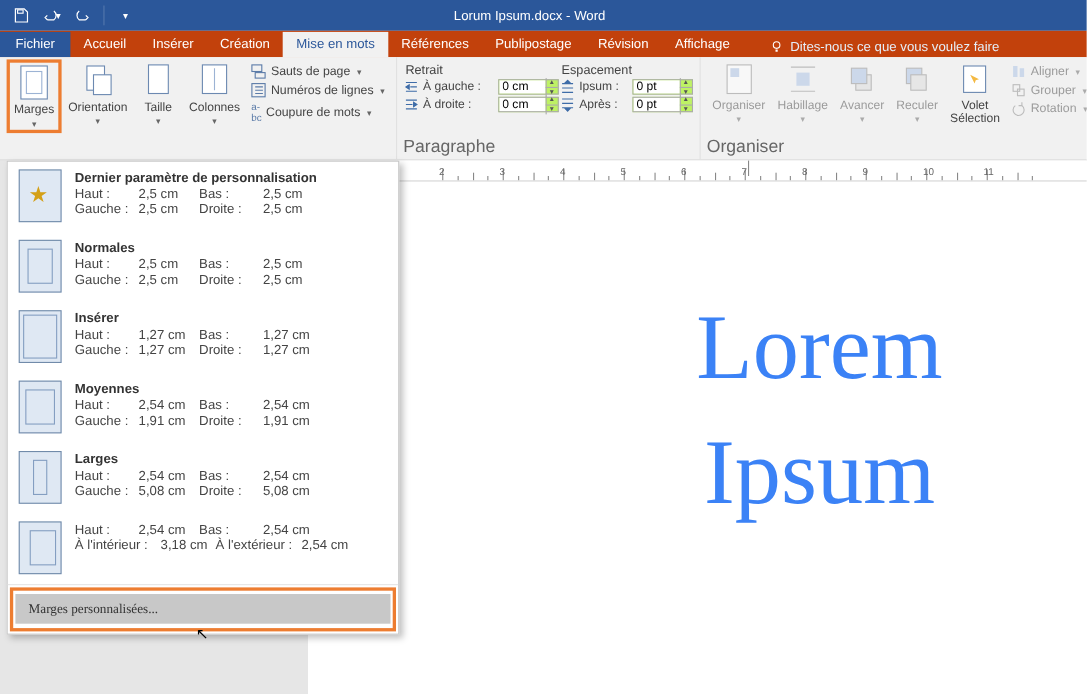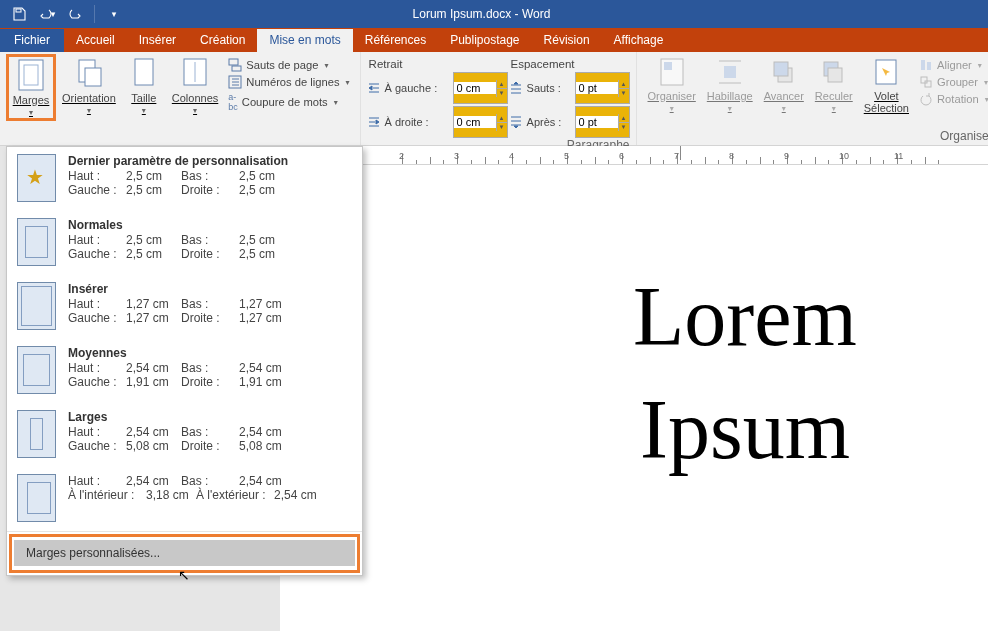--- a/index.html
+++ b/index.html
@@ -16,39 +16,39 @@
     
     .tabs { height: 24px; background: #c2410c; display: flex; align-items: flex-end; padding-left: 0; }
     .tab { color: #fff; padding: 4px 12px 5px; font-size: 12px; cursor: pointer; }
     .tab.active { background: #f1f1f1; color: #2b579a; }
     .tellme { display: flex; align-items: center; color: #e5eef8; font-size: 12px; margin-left: 25px; gap: 6px; padding-bottom: 3px; }
 
     
     .ribbon { height: 94px; background: #f1f1f1; border-bottom: 1px solid #d4d4d4; display: flex; position: relative; }
     .group { display: flex; flex-direction: column; padding: 2px 6px 0; border-right: 1px solid #e1e1e1; }
     .group-buttons { display: flex; flex: 1; align-items: flex-start; gap: 1px; }
-    .group-label { font-size: 12px; color: #666; text-align: right; padding-bottom: 2px; margin-top: auto; }
-
-    .big-btn { display: flex; flex-direction: column; align-items: center; gap: 2px; padding: 2px 5px; cursor: pointer; min-width: 44px; text-decoration: underline; }
+    .group-label { font-size: 16px; color: #666; text-align: left; padding-bottom: 2px; margin-top: auto; }
+
+    .big-btn { display: flex; flex-direction: column; align-items: center; gap: 2px; padding: 2px 5px; cursor: pointer; min-width: 44px; }
     .big-btn .label { font-size: 11px; text-align: center; line-height: 1.1; color: #444; }
     .big-btn .caret { font-size: 8px; color: #666; }
     .big-btn.disabled { opacity: 0.5; cursor: default; }
 
     .marges-highlight { border: 3px solid #ed7d31; }
     .marges-highlight .big-btn { padding: 1px 3px; }
 
     .cmd-col { display: flex; flex-direction: column; gap: 1px; padding-top: 3px; }
     .cmd { display: flex; align-items: center; gap: 4px; padding: 1px 4px; font-size: 11.2px; cursor: pointer; color: #444; white-space: nowrap; }
     .cmd .caret { font-size: 8px; margin-left: 2px; color: #666; }
 
     .para-col { display: flex; flex-direction: column; gap: 2px; padding-top: 4px; }
     .para-head { font-size: 11.5px; color: #444; padding-left: 2px; }
     .para-row { display: flex; align-items: center; gap: 4px; }
     .para-row .lbl { font-size: 11px; color: #444; width: 64px; }
-    .stepper { display: flex; align-items: center; border: 1px solid #ababab; background: #eab308; height: 32px; }
+    .stepper { display: flex; align-items: center; border: 1px solid #ababab; background: #bef264; height: 14px; }
     .stepper input { border: none; width: 42px; font-size: 11px; padding: 0 3px; text-align: left; outline: none; }
     .stepper .spin { display: flex; flex-direction: column; }
     .stepper .spin span { font-size: 6px; padding: 0 2px; line-height: 8px; color: #555; cursor: pointer; border-left: 1px solid #ababab; }
     .stepper .spin span:first-child { border-bottom: 1px solid #ababab; }
 
     
     .margins-panel { position: absolute; left: 6px; top: 146px; width: 357px; background: #fff; border: 1px solid #c6c6c6; box-shadow: 3px 3px 6px rgba(0,0,0,0.25); z-index: 10; }
     .preset { display: flex; gap: 12px; padding: 7px 10px 9px; cursor: pointer; }
     .preset .thumb { width: 39px; height: 48px; border: 1px solid #718baa; background: #dfe8f3; position: relative; flex-shrink: 0; }
     .preset .info { flex: 1; }
@@ -60,35 +60,35 @@
     .thumb::before, .thumb::after { content: ""; position: absolute; }
     .thumb-normal::before { left: 7px; right: 7px; top: 7px; bottom: 7px; border: 1px solid #849ec1; }
     .thumb-narrow::before { left: 3px; right: 3px; top: 3px; bottom: 3px; border: 1px solid #849ec1; }
     .thumb-moderate::before { left: 5px; right: 5px; top: 7px; bottom: 7px; border: 1px solid #849ec1; }
     .thumb-wide::before { left: 12px; right: 12px; top: 7px; bottom: 7px; border: 1px solid #849ec1; }
     .thumb-mirror::before { left: 9px; right: 4px; top: 7px; bottom: 7px; border: 1px solid #849ec1; }
     .thumb-star::after { content: "★"; color: #d4a017; font-size: 20px; position: absolute; top: 10px; left: 8px; }
 
     .panel-footer { border-top: 1px solid #e5e5e5; }
     .custom-item { padding: 6px 12px; font-size: 12px; color: #333; background: #c8c8c8; cursor: pointer; margin: 3px 2px 4px; }
-    .custom-wrap { border: 3px solid #ed7d31; margin: 2px; }
+    .custom-wrap { border: 3px solid #ed7d31; margin: 2px; font-family: Liberation Serif, serif; }
     .cursor-arrow { position: absolute; left: 171px; bottom: -8px; font-size: 14px; color: #000; z-index: 12; }
 
     
     .doc-area { position: absolute; left: 362px; top: 146px; right: 0; bottom: 0; background: #fff; }
     .hruler { height: 19px; background: #fff; border-bottom: 1px solid #d4d4d4; display: flex; align-items: flex-end; overflow: hidden; font-size: 9px; color: #777; position: relative; padding-left: 60px; }
     .hruler .tick { position: absolute; bottom: 0; width: 1px; background: #888; }
     .hruler .maj { height: 10px; }
     .hruler .num { position: absolute; bottom: 3px; color: #666; }
     .indent-marker { position: absolute; left: 318px; top: 147px; width: 1px; height: 14px; background: #888; z-index: 3; }
 
     .vruler-strip { position: absolute; left: 0; top: 146px; width: 20px; bottom: 0; background: #e6e6e6; }
     .vruler-strip-below { position: absolute; left: 0; top: 558px; width: 280px; height: 73px; background: #e6e6e6; }
 
-    .doc-content { padding: 95px 30px 0 170px; font-family: "Times New Roman", serif; font-size: 84px; color: #000000; text-align: center; line-height: 1.35; }
+    .doc-content { padding: 95px 30px 0 170px; font-family: "Times New Roman", serif; font-size: 84px; color: #3b82f6; text-align: center; line-height: 1.35; }
 
     
     svg { pointer-events: none; }
 
     .file-tab { background: #2b579a; color: #fff; padding: 4px 14px 5px; }
   </style>
 </head>
 <body>
 
 <div class="title-bar">
@@ -122,20 +122,27 @@
 <div class="tabs">
   <div class="tab file-tab">Fichier</div>
   <div class="tab">Accueil</div>
   <div class="tab">Insérer</div>
   <div class="tab">Création</div>
   <div class="tab active">Mise en mots</div>
   <div class="tab">Références</div>
   <div class="tab">Publipostage</div>
   <div class="tab">Révision</div>
   <div class="tab">Affichage</div>
+  <div class="tellme">
+    <svg width="12" height="12" viewBox="0 0 12 12">
+        <circle cx="6" cy="5" r="3" fill="none" stroke="#fff"></circle>
+        <path d="M5 9h2v2H5z" fill="#fff"></path>
+      </svg>
+    <span>Dites-nous ce que vous voulez faire</span>
+  </div>
 </div>
 
 <div class="ribbon">
 
   <div class="group" style="flex:0 0 auto;">
     <div class="group-buttons">
       <div class="marges-highlight">
         <div class="big-btn">
           <svg width="30" height="34">
               <rect x="3" y="2" width="24" height="30" fill="#fff" stroke="#6c89b1"></rect>
@@ -227,21 +234,21 @@
               </div>
             </div>
         </div>
       </div>
       <div class="para-col">
         <div class="para-head">Espacement</div>
         <div class="para-row">
           <svg width="14" height="14">
               <path d="M2 4h10M2 8h10M2 12h10M7 1l-2 2h4z" stroke="#3e6ca8" fill="#3e6ca8"></path>
             </svg>
-          <span class="lbl" style="width:44px;">Sauts :</span>
+          <span class="lbl" style="width:44px;">Ipsum :</span>
           <div class="stepper">
               <input value="0 pt" style="">
               <div class="spin">
                 <span>▲</span>
                 <span>▼</span>
               </div>
             </div>
         </div>
         <div class="para-row">
           <svg width="14" height="14">

